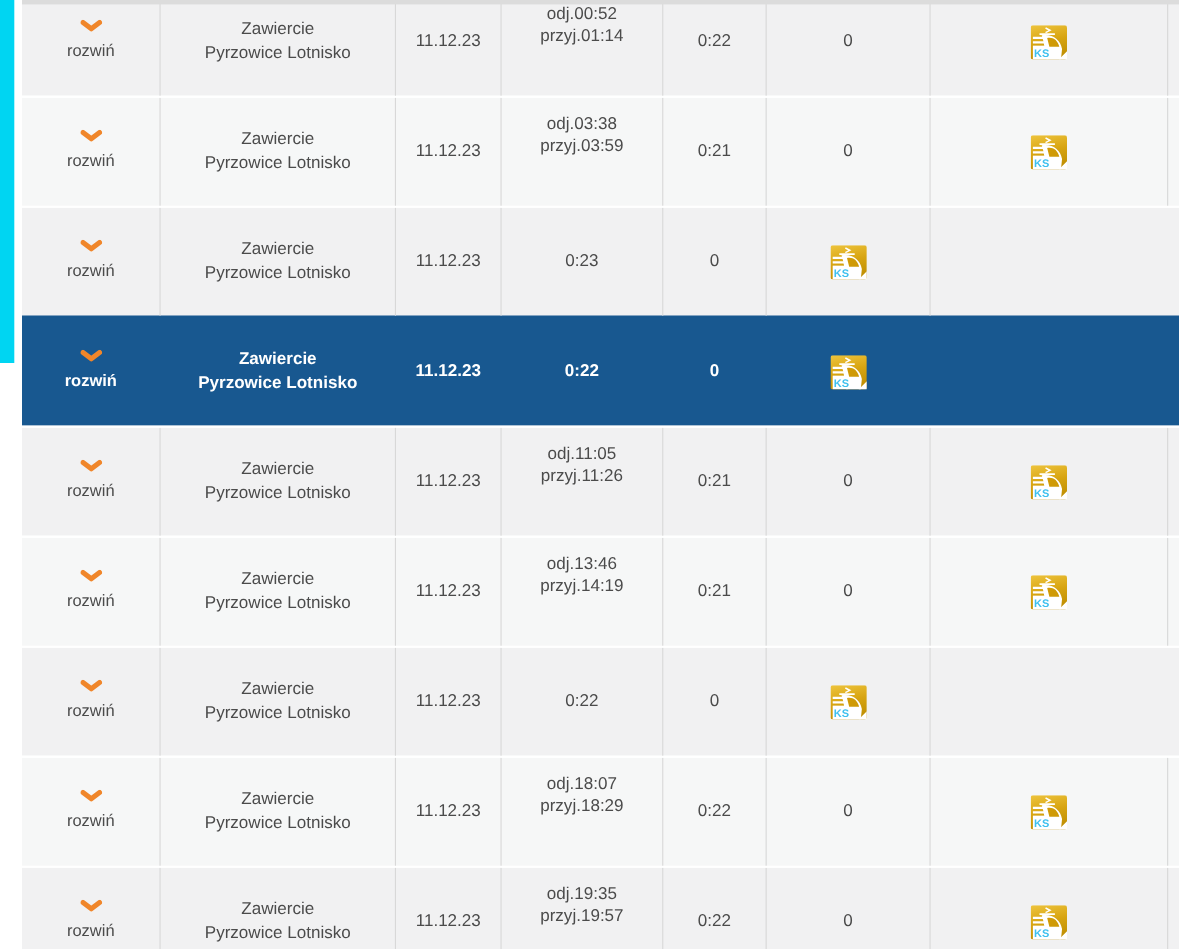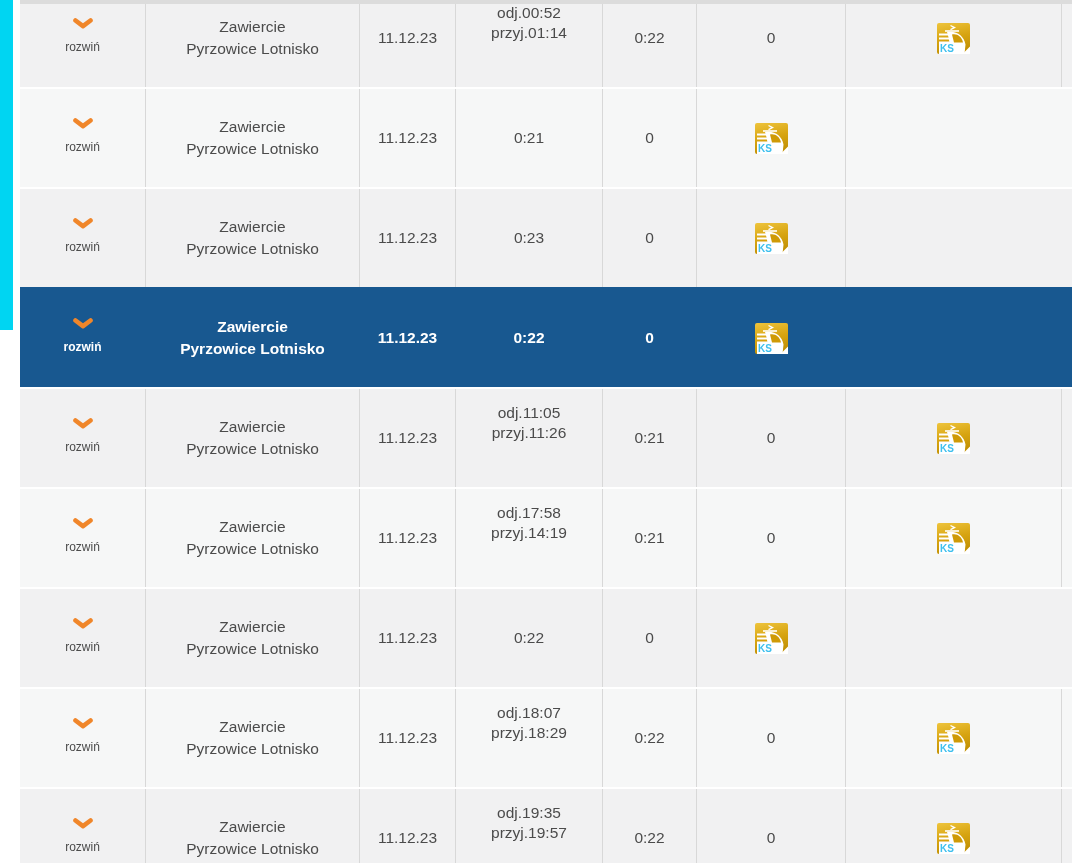--- a/index.html
+++ b/index.html
@@ -31,21 +31,21 @@
   .cell{
     display:flex;flex-direction:column;align-items:center;justify-content:center;
     border-left:1px solid #d8d8d8;
     color:#4b4b4b;font-size:15.5px;line-height:22px;text-align:center;
     box-sizing:border-box;
   }
   .cell:first-child{border-left:none;}
   .row--selected .cell{border-left-color:transparent;color:#ffffff;font-weight:600;}
   .cell--times{justify-content:flex-start;padding-top:14px;line-height:20px;}
   .cell--times span + span{}
-  .expand-label{margin-top:6px;font-size:12px;}
+  .expand-label{margin-top:6px;font-size:15px;}
   .chevron{display:block;}
   .ks-icon{display:block;}
 </style>
 </head>
 <body>
 
 <svg width="0" height="0" style="position:absolute" aria-hidden="true">
   <defs>
     <linearGradient id="ksg" x1="0" y1="0" x2="0.25" y2="1">
       <stop offset="0" stop-color="#eec43d"></stop>
@@ -108,20 +108,24 @@
         </svg>
       <span class="expand-label">rozwiń</span>
     </div>
     <div class="cell">
       <span>Zawiercie</span>
       <span>Pyrzowice Lotnisko</span>
     </div>
     <div class="cell">
         <span>11.12.23</span>
       </div>
+    <div class="cell cell--times">
+      <span>odj.03:38</span>
+      <span>przyj.03:59</span>
+    </div>
     <div class="cell">
         <span>0:21</span>
       </div>
     <div class="cell">
         <span>0</span>
       </div>
     <div class="cell">
       <svg class="ks-icon" width="33" height="31" viewBox="0 0 33 31">
         <rect width="33" height="31" rx="2" fill="url(#ksg)"></rect>
         <polyline points="13.5,2.5 17.5,4.6 13.5,6.7" fill="none" stroke="#ffffff" stroke-width="1.4"></polyline>
@@ -261,21 +265,21 @@
       <span class="expand-label">rozwiń</span>
     </div>
     <div class="cell">
       <span>Zawiercie</span>
       <span>Pyrzowice Lotnisko</span>
     </div>
     <div class="cell">
         <span>11.12.23</span>
       </div>
     <div class="cell cell--times">
-      <span>odj.17:58</span>
+      <span>odj.13:46</span>
       <span>przyj.14:19</span>
     </div>
     <div class="cell">
         <span>0:21</span>
       </div>
     <div class="cell">
         <span>0</span>
       </div>
     <div class="cell">
       <svg class="ks-icon" width="33" height="31" viewBox="0 0 33 31">

